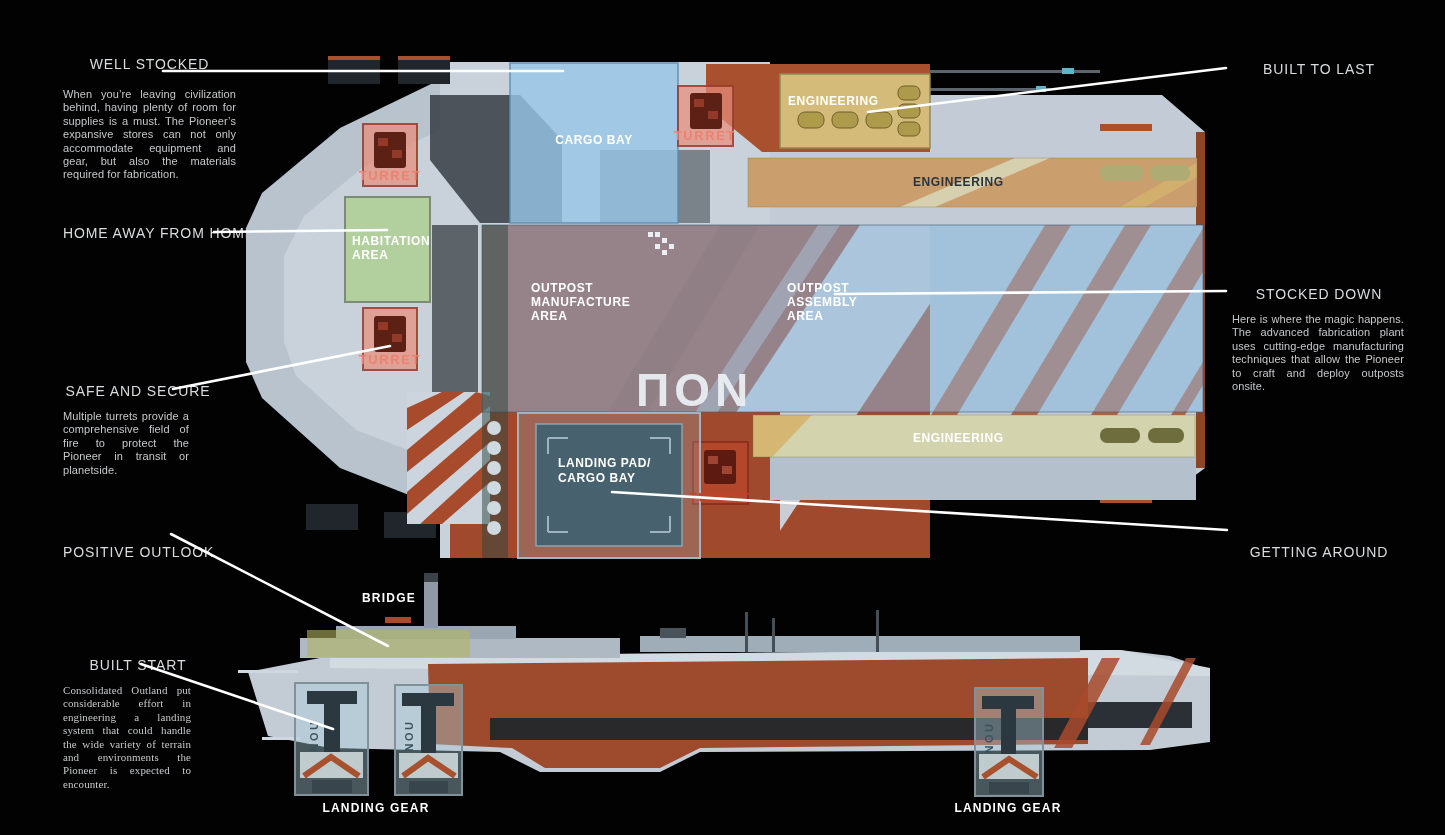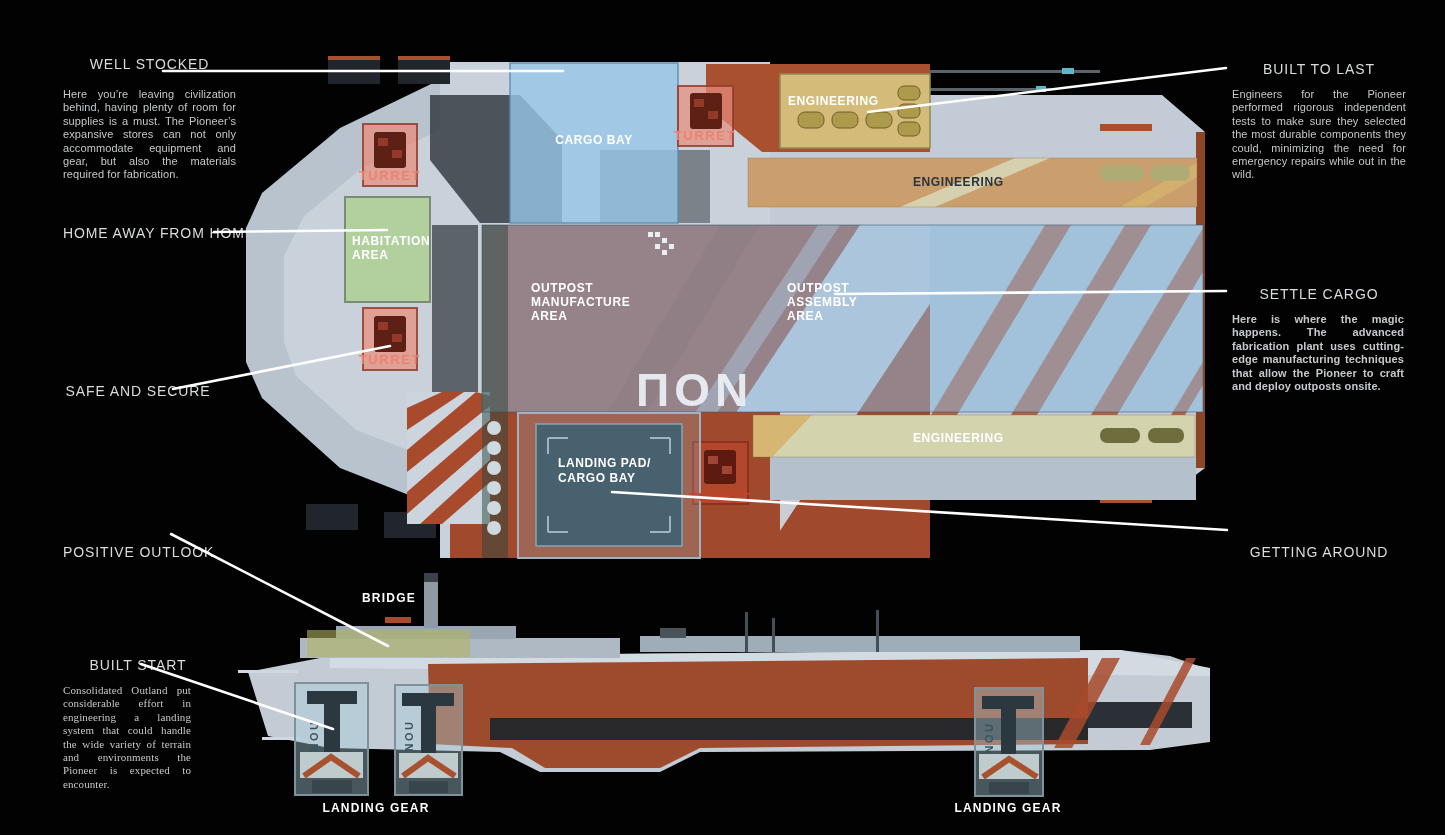--- a/index.html
+++ b/index.html
@@ -20,53 +20,53 @@
 </style>
 </head>
 <body>
 
 <div class="canvas">
 
   <div class="note" style="left:63px;top:56px;width:173px;">
     <h3>WELL STOCKED</h3>
   </div>
   <div class="note" style="left:63px;top:88px;width:173px;">
-    <p>Here you’re leaving civilization behind, having plenty of room for supplies is a must. The Pioneer’s expansive stores can not only accommodate equipment and gear, but also the materials required for fabrication.</p>
+    <p>When you’re leaving civilization behind, having plenty of room for supplies is a must. The Pioneer’s expansive stores can not only accommodate equipment and gear, but also the materials required for fabrication.</p>
   </div>
 
   <div class="note" style="left:63px;top:225px;width:173px;">
     <h3>HOME AWAY FROM HOME</h3>
   </div>
 
   <div class="note" style="left:63px;top:383px;width:150px;">
     <h3>SAFE AND SECURE</h3>
   </div>
+  <div class="note" style="left:63px;top:410px;width:126px;">
+    <p>Multiple turrets provide a comprehensive field of fire to protect the Pioneer in transit or planetside.</p>
+  </div>
 
   <div class="note" style="left:63px;top:544px;width:150px;">
     <h3>POSITIVE OUTLOOK</h3>
   </div>
 
   <div class="note" style="left:63px;top:657px;width:150px;">
     <h3>BUILT START</h3>
   </div>
   <div class="note" style="left:63px;top:684px;width:128px;font-family:Liberation Serif, serif;">
     <p>Consolidated Outland put considerable effort in engineering a landing system that could handle the wide variety of terrain and environments the Pioneer is expected to encounter.</p>
   </div>
 
   <div class="note" style="left:1232px;top:61px;width:174px;">
     <h3>BUILT TO LAST</h3>
   </div>
-  <div class="note" style="left:1232px;top:88px;width:174px;">
-    <p>Engineers for the Pioneer performed rigorous independent tests to make sure they selected the most durable components they could, minimizing the need for emergency repairs while out in the wild.</p>
-  </div>
 
   <div class="note" style="left:1232px;top:286px;width:174px;">
-    <h3>SETTLE CARGO</h3>
-  </div>
-  <div class="note" style="left:1232px;top:313px;width:172px;font-weight:bold;">
+    <h3>STOCKED DOWN</h3>
+  </div>
+  <div class="note" style="left:1232px;top:313px;width:172px;">
     <p>Here is where the magic happens. The advanced fabrication plant uses cutting-edge manufacturing techniques that allow the Pioneer to craft and deploy outposts onsite.</p>
   </div>
 
   <div class="note" style="left:1232px;top:544px;width:174px;">
     <h3>GETTING AROUND</h3>
   </div>
 
   <svg class="stage" width="1445" height="835" viewBox="0 0 1445 835">
     <defs>
       <clipPath id="clipRight">

